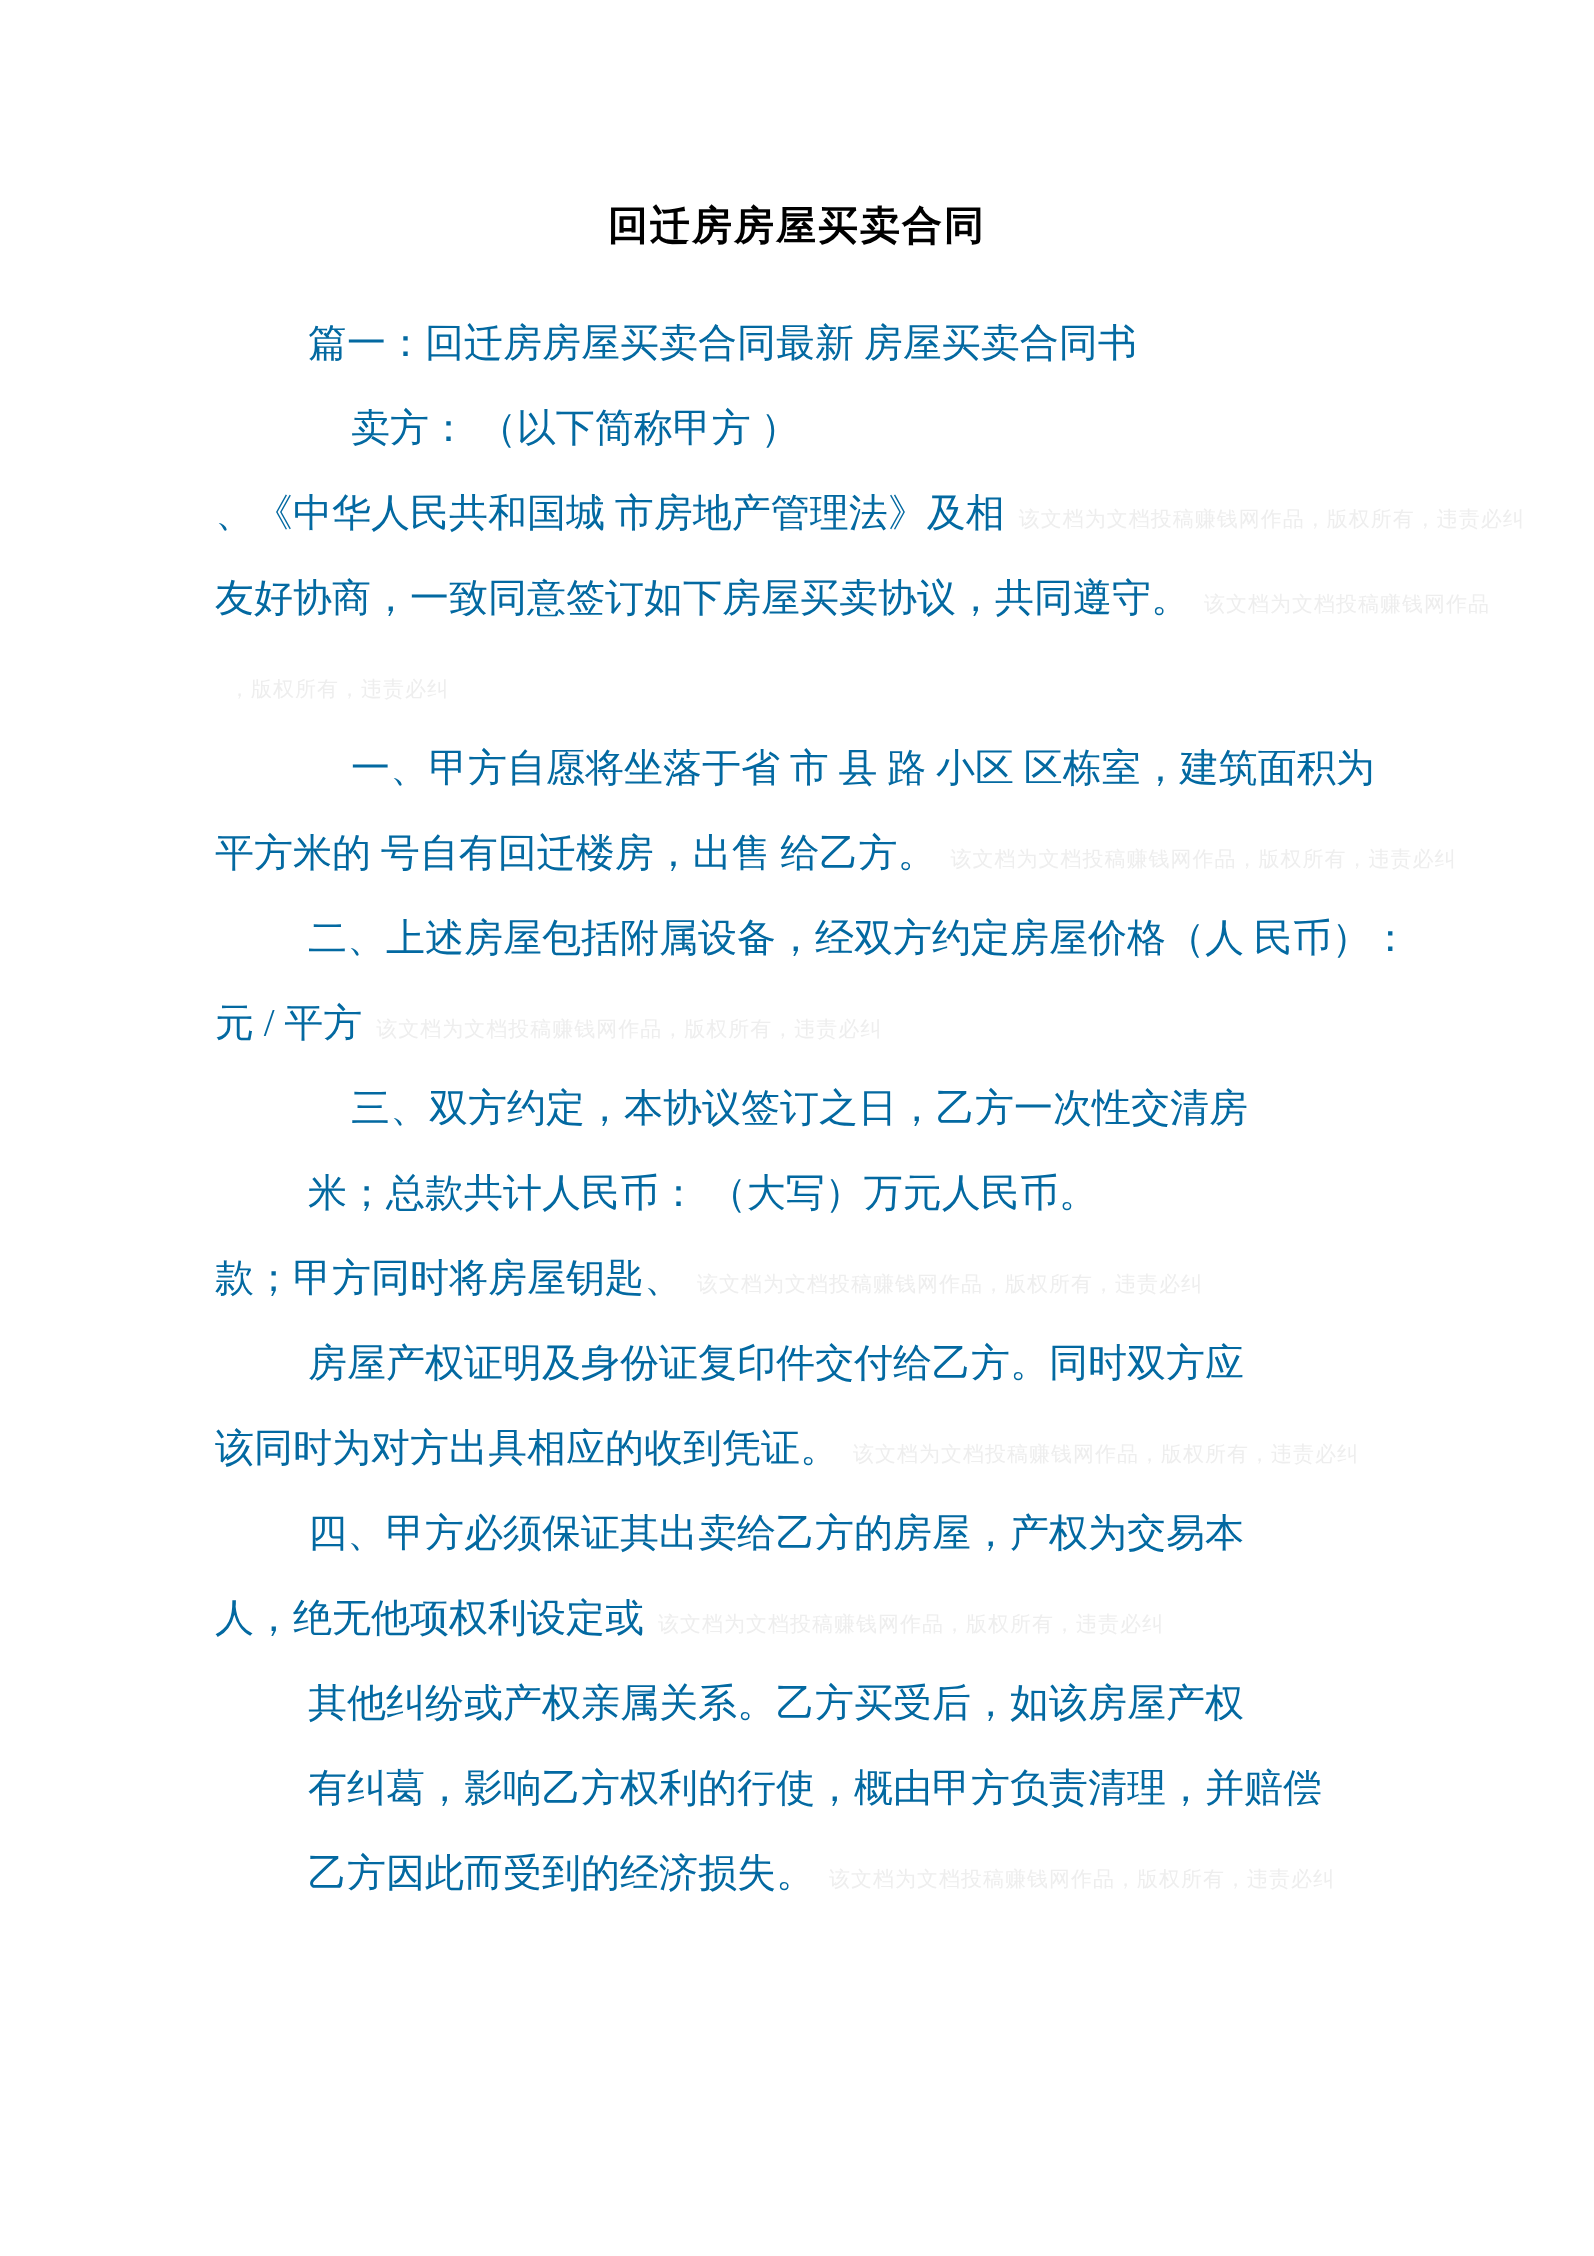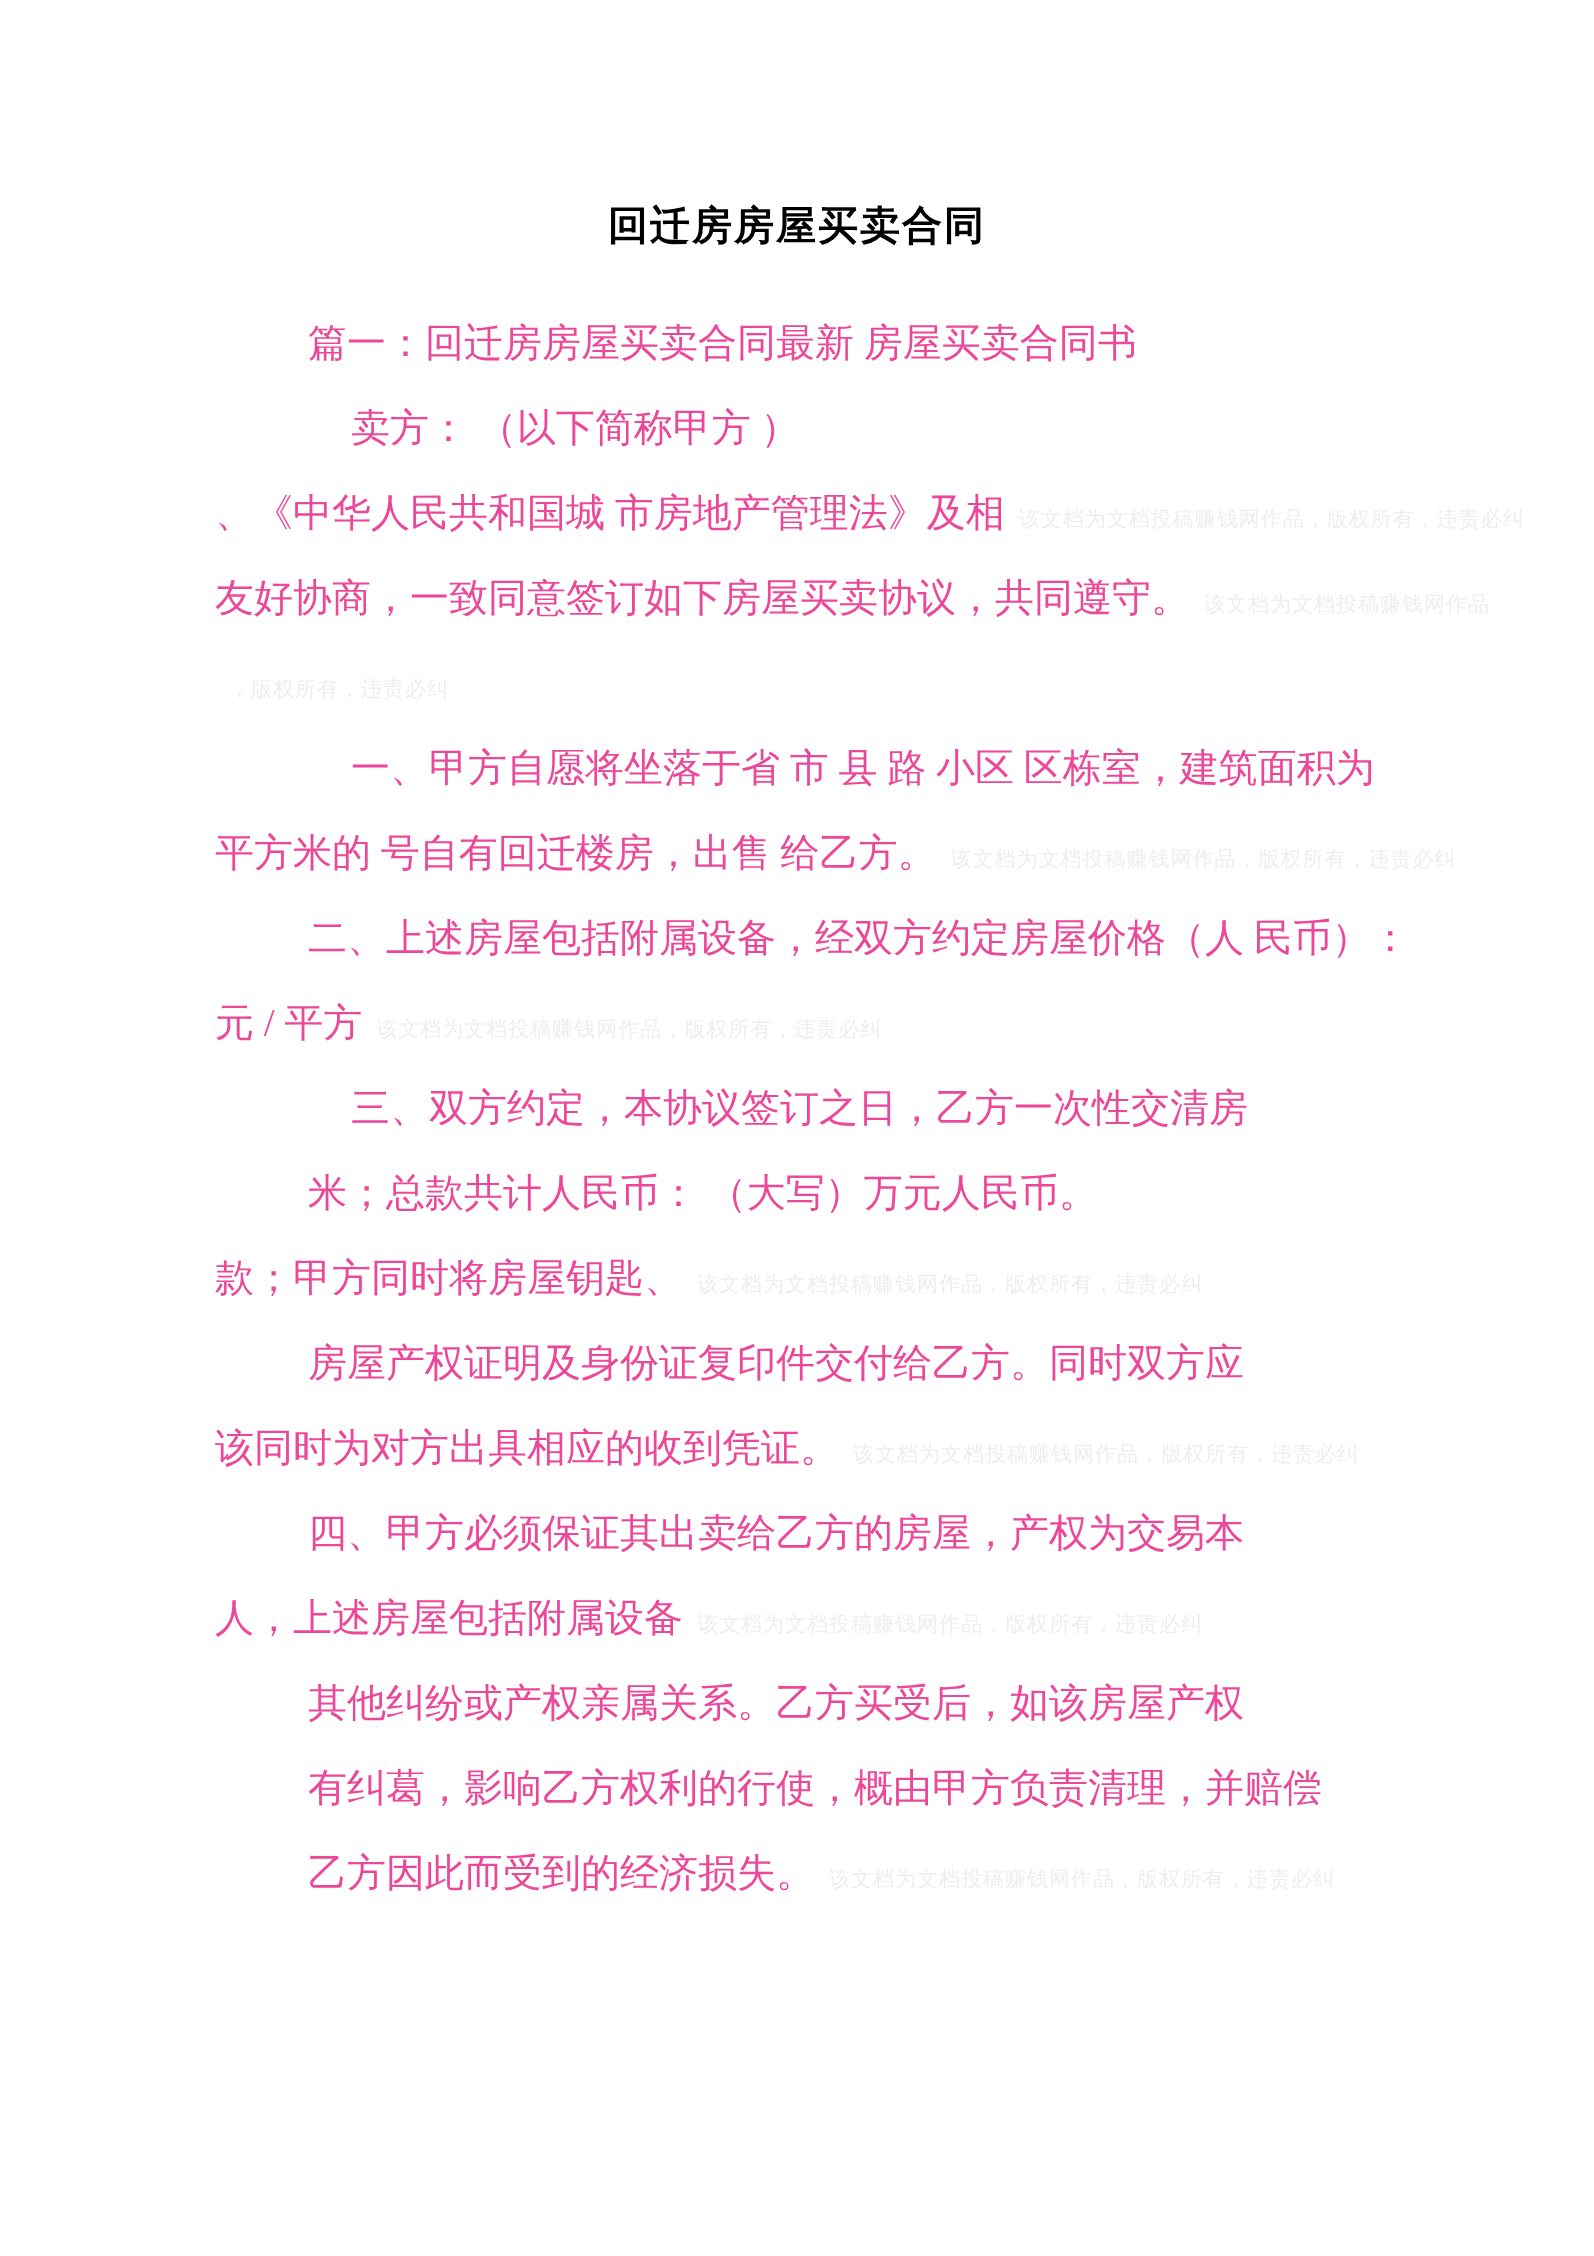--- a/index.html
+++ b/index.html
@@ -27,21 +27,21 @@
   }
   p.line {
     margin: 0;
     height: 85px;
     line-height: 85px;
     white-space: nowrap;
   }
   p.indent-1 { text-indent: 0; }
   p.indent-2 { text-indent: 93px; }
   p.indent-3 { text-indent: 136px; }
-  .txt { color: #ec4899; }
+  .txt { color: #0369a1; }
   .txt:empty { display: none; }
   .wm {
     font-size: 21px;
     color: #eeeeee;
     padding-left: 14px;
     letter-spacing: 1px;
   }
   .wm:empty { display: none; }
 </style>
 </head>
@@ -76,20 +76,20 @@
     <p class="line indent-2"><span class="txt">米；总款共计人民币：  （大写）万元人民币。</span></p>
 
     <p class="line indent-1"><span class="txt">款；甲方同时将房屋钥匙、</span><span class="wm">该文档为文档投稿赚钱网作品，版权所有，违责必纠</span></p>
 
     <p class="line indent-2"><span class="txt">房屋产权证明及身份证复印件交付给乙方。同时双方应</span></p>
 
     <p class="line indent-1"><span class="txt">该同时为对方出具相应的收到凭证。</span><span class="wm">该文档为文档投稿赚钱网作品，版权所有，违责必纠</span></p>
 
     <p class="line indent-2"><span class="txt">四、甲方必须保证其出卖给乙方的房屋，产权为交易本</span></p>
 
-    <p class="line indent-1"><span class="txt">人，上述房屋包括附属设备</span><span class="wm">该文档为文档投稿赚钱网作品，版权所有，违责必纠</span></p>
+    <p class="line indent-1"><span class="txt">人，绝无他项权利设定或</span><span class="wm">该文档为文档投稿赚钱网作品，版权所有，违责必纠</span></p>
 
     <p class="line indent-2"><span class="txt">其他纠纷或产权亲属关系。乙方买受后，如该房屋产权</span></p>
 
     <p class="line indent-2"><span class="txt">有纠葛，影响乙方权利的行使，概由甲方负责清理，并赔偿</span></p>
 
     <p class="line indent-2"><span class="txt">乙方因此而受到的经济损失。</span><span class="wm">该文档为文档投稿赚钱网作品，版权所有，违责必纠</span></p>
   </div>
 
 </body></html>

